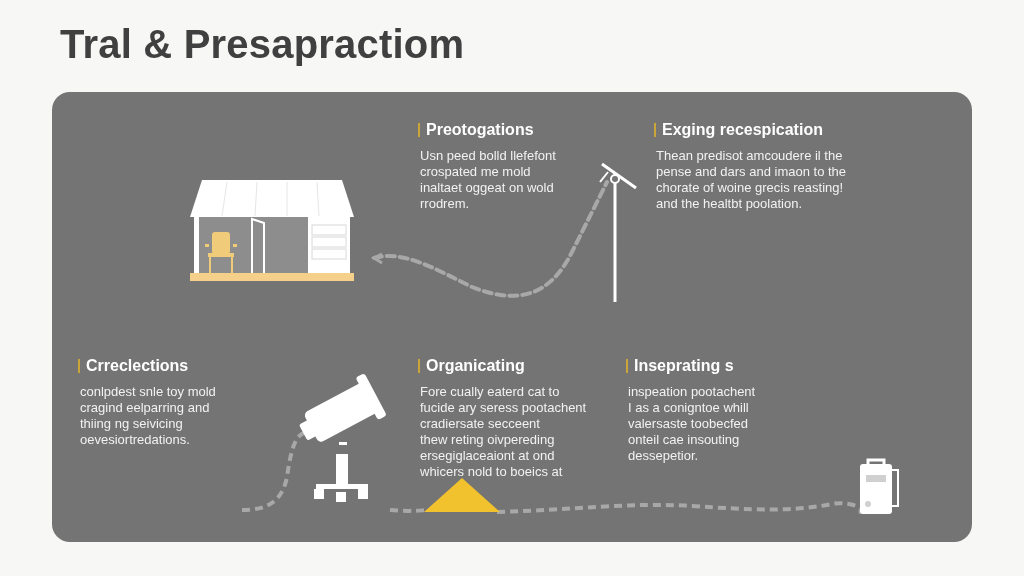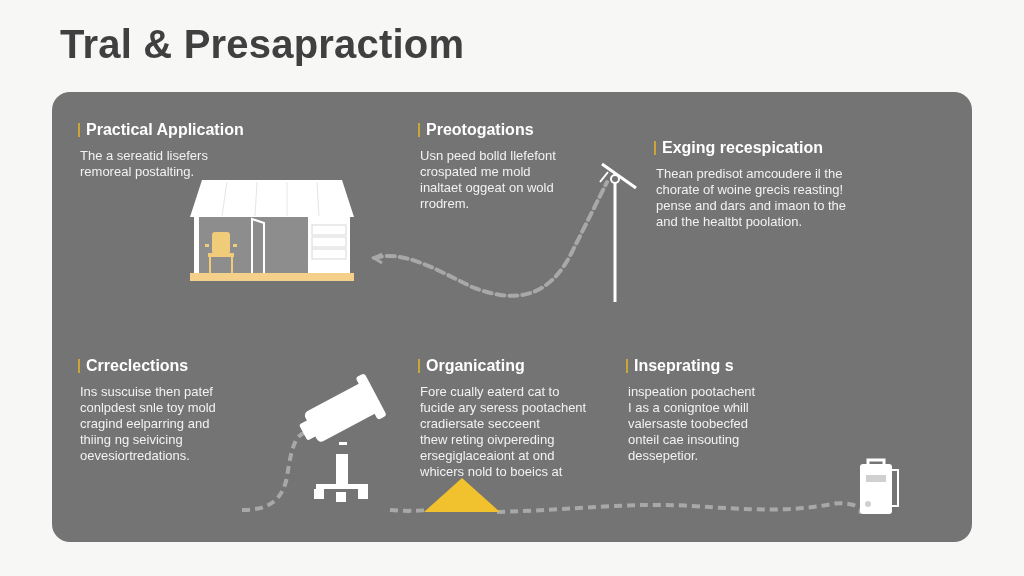--- a/index.html
+++ b/index.html
@@ -92,52 +92,44 @@
 
     <g>
       <rect x="816" y="368" width="16" height="6" fill="none" stroke="#ffffff" stroke-width="3"></rect>
       <rect x="808" y="372" width="32" height="50" rx="3" fill="#ffffff"></rect>
       <rect x="814" y="383" width="20" height="7" fill="#d0d0d0"></rect>
       <circle cx="816" cy="412" r="3" fill="#d0d0d0"></circle>
       <path d="M840 378 L 846 378 L 846 414 L 840 414" fill="none" stroke="#ffffff" stroke-width="2"></path>
     </g>
   </svg>
 
-  <div class="card" style="left:26px; top:28px; width:200px;">
-    <div class="card-title"><span class="accent"></span><span>Practical Application</span></div>
-    <div class="card-body">
-      <div>The a sereatid lisefers</div>
-      <div>remoreal postalting.</div>
-    </div>
-  </div>
 
   <div class="card" style="left:366px; top:28px; width:200px;">
     <div class="card-title"><span class="accent"></span><span>Preotogations</span></div>
     <div class="card-body">
       <div>Usn peed bolld llefefont</div>
       <div>crospated me mold</div>
       <div>inaltaet oggeat on wold</div>
       <div>rrodrem.</div>
     </div>
   </div>
 
-  <div class="card" style="left:602px; top:28px; width:240px;margin-top:18px;">
+  <div class="card" style="left:602px; top:28px; width:240px;">
     <div class="card-title"><span class="accent"></span><span>Exging recespication</span></div>
     <div class="card-body">
       <div>Thean predisot amcoudere il the</div>
+      <div>pense and dars and imaon to the</div>
       <div>chorate of woine grecis reasting!</div>
-      <div>pense and dars and imaon to the</div>
       <div>and the healtbt poolation.</div>
     </div>
   </div>
 
   <div class="card" style="left:26px; top:264px; width:200px;">
     <div class="card-title"><span class="accent"></span><span>Crreclections</span></div>
     <div class="card-body">
-      <div>Ins suscuise then patef</div>
       <div>conlpdest snle toy mold</div>
       <div>cragind eelparring and</div>
       <div>thiing ng seivicing</div>
       <div>oevesiortredations.</div>
     </div>
   </div>
 
   <div class="card" style="left:366px; top:264px; width:200px;">
     <div class="card-title"><span class="accent"></span><span>Organicating</span></div>
     <div class="card-body">

